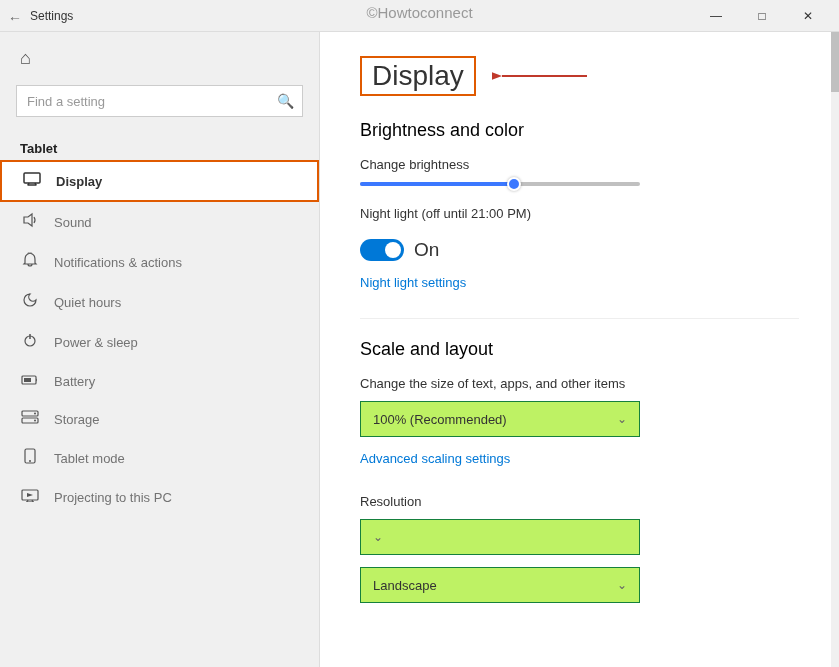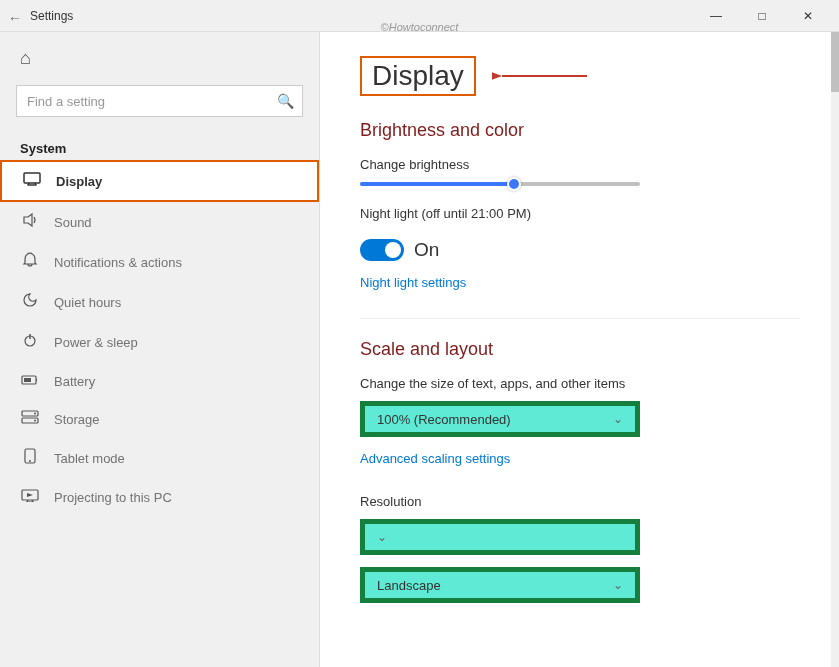--- a/index.html
+++ b/index.html
@@ -40,26 +40,25 @@
       align-items: center;
       justify-content: center;
       font-size: 12px;
       color: #333;
       cursor: pointer;
       border: none;
       background: transparent;
     }
     .watermark {
       position: absolute;
-      top: 21px;
+      top: 4px;
       left: 50%;
       transform: translateX(-50%);
-      font-size: 11px;
+      font-size: 15px;
       color: #999;
-      font-style: italic;
     }
     .app-body {
       display: flex;
       flex: 1;
       overflow: hidden;
     }
     
     .sidebar {
       width: 320px;
       background: #f0f0f0;
@@ -168,21 +167,21 @@
     }
     .arrow-annotation {
       display: flex;
       align-items: center;
       color: #c0392b;
       font-size: 20px;
     }
     .section-title {
       font-size: 18px;
       font-weight: 400;
-      color: #7f1d1d;
+      color: #000000;
       margin-bottom: 16px;
     }
     .setting-label {
       font-size: 13px;
       color: #333;
       margin-bottom: 10px;
     }
     
     .brightness-slider-container {
       margin-bottom: 20px;
@@ -232,22 +231,22 @@
     }
     .divider {
       border: none;
       border-top: 1px solid #eee;
       margin: 8px 0 20px 0;
     }
     
     .dropdown {
       width: 280px;
       height: 36px;
-      border: 5px solid #15803d;
-      background: #5eead4;
+      border: 1px solid #15803d;
+      background: #bef264;
       display: flex;
       align-items: center;
       justify-content: space-between;
       padding: 0 12px;
       cursor: pointer;
       margin-bottom: 12px;
       font-size: 13px;
       color: #333;
     }
     .dropdown-arrow {
@@ -274,21 +273,21 @@
 <div class="app-body">
 
   <div class="sidebar">
     <div class="sidebar-home">
       <span class="home-icon">⌂</span>
     </div>
     <div class="sidebar-search">
       <input type="text" placeholder="Find a setting" style="">
       <span class="search-icon-btn">🔍</span>
     </div>
-    <div class="sidebar-section-title">System</div>
+    <div class="sidebar-section-title">Tablet</div>
 
     <div class="sidebar-item active">
       <span class="sidebar-item-icon">
         <svg width="18" height="14" viewBox="0 0 18 14" fill="none" xmlns="http://www.w3.org/2000/svg">
           <rect x="1" y="1" width="16" height="10" rx="1" stroke="#333" stroke-width="1.5" fill="none"></rect>
           <line x1="6" y1="11" x2="5" y2="13" stroke="#333" stroke-width="1.5"></line>
           <line x1="12" y1="11" x2="13" y2="13" stroke="#333" stroke-width="1.5"></line>
           <line x1="4.5" y1="13" x2="13.5" y2="13" stroke="#333" stroke-width="1.5"></line>
         </svg>
       </span>

